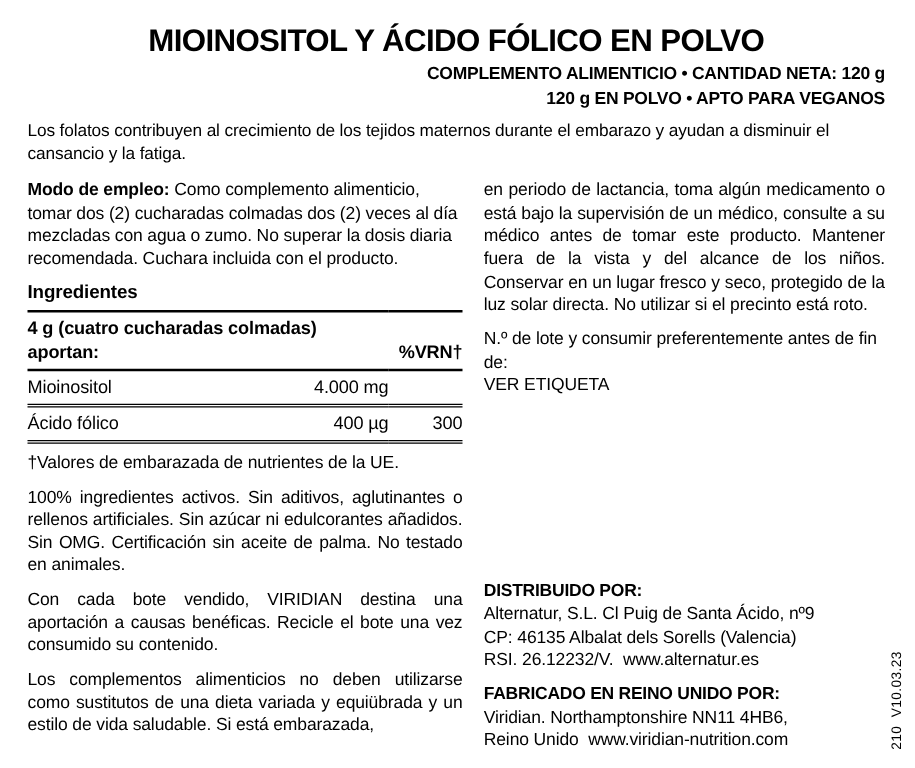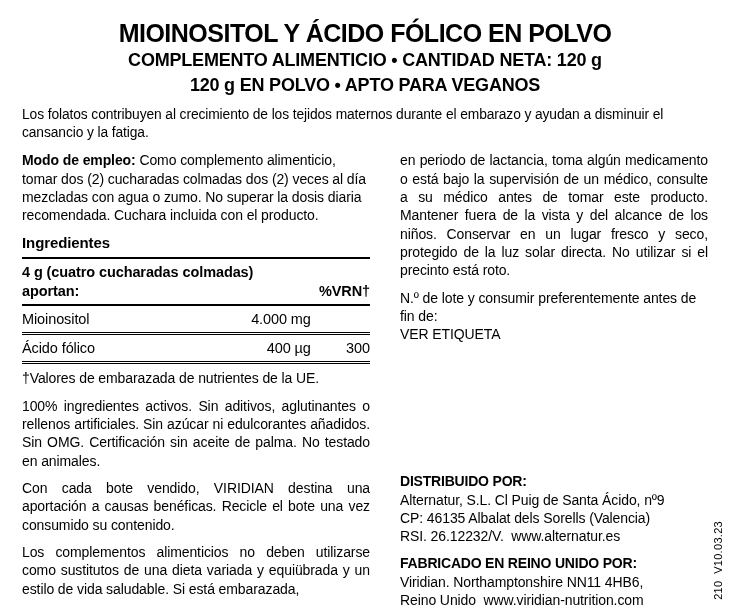--- a/index.html
+++ b/index.html
@@ -16,36 +16,36 @@
 
   
   .title {
     text-align: center;
     font-weight: bold;
     font-size: 25px;
     letter-spacing: -0.5px;
     line-height: 1.05;
   }
   .subtitle {
-    text-align: center;
+    text-align: right;
     font-weight: bold;
-    font-size: 18px;
+    font-size: 14px;
     letter-spacing: -0.2px;
     margin-top: 4px;
     line-height: 1.15;
   }
   .intro {
     margin-top: 10px;
     font-size: 13.8px;
     line-height: 1.3;
     letter-spacing: -0.1px;
   }
 
   
-  .content { display: flex; gap: 30px; margin-top: 10px; min-height: 462px; }
+  .content { display: flex; gap: 17px; margin-top: 10px; min-height: 462px; }
   .col { font-size: 14px; line-height: 1.31; letter-spacing: -0.1px; }
   .col-left { width: 348px; flex: none; }
   .col-right { flex: 1; display: flex; flex-direction: column; }
   .para { margin-top: 9px; }
   .para:first-child { margin-top: 0; }
   .j { text-align: justify; }
   b.inline-label { font-weight: bold; }
 
   .ingredients-heading { font-weight: bold; font-size: 15px; margin-top: 8px; }
 

